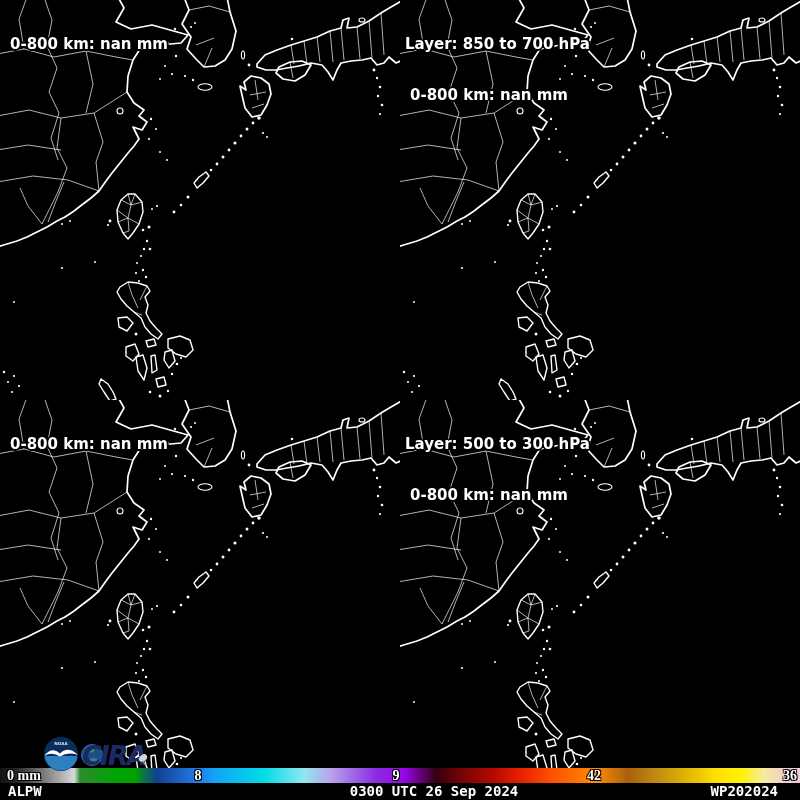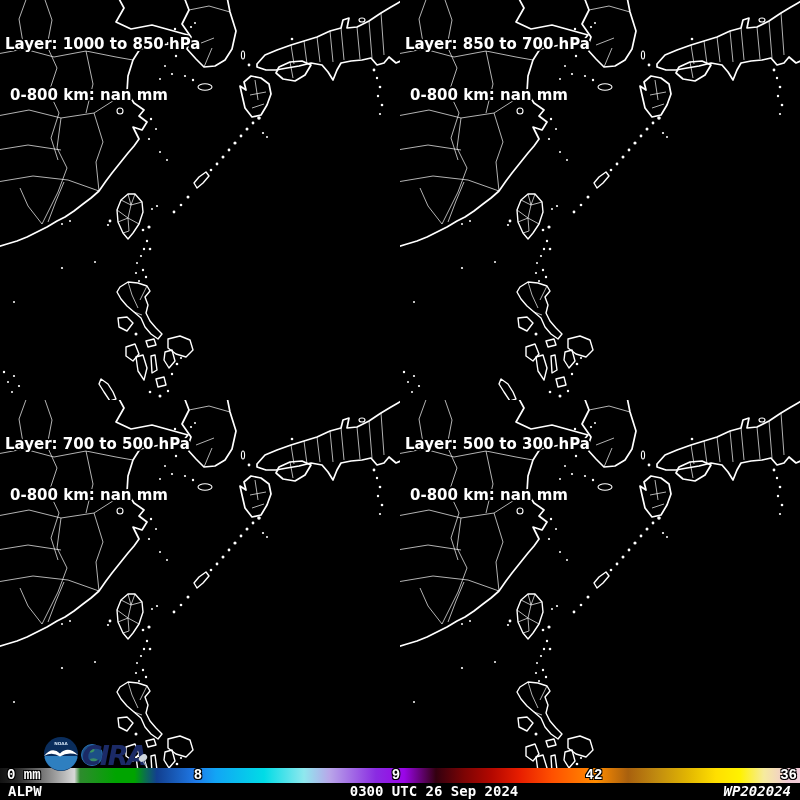--- a/index.html
+++ b/index.html
@@ -9,27 +9,27 @@
   .panel svg{position:absolute;left:0;top:0;}
   #p0{left:0;top:0}#p1{left:400px;top:0}#p2{left:0;top:400px}#p3{left:400px;top:400px}
   .panel-label{position:absolute;left:5px;top:2px;z-index:5;color:#fff;font-weight:bold;
        font-size:15px;line-height:17px;white-space:pre;
        text-shadow:-1px -1px 0 #000,1px -1px 0 #000,-1px 1px 0 #000,1px 1px 0 #000,
                    -2px 0 0 #000,2px 0 0 #000,0 -2px 0 #000,0 2px 0 #000;}
   .panel-label .l2{padding-left:5px;}
   #footerbar{position:absolute;left:0;top:768px;width:800px;height:32px;background:#000;z-index:10;}
   #colorbar{position:absolute;left:0;top:0;width:800px;height:15px;}
   .cbtick{position:absolute;top:0;height:15px;line-height:15px;color:#fff;font-weight:bold;
-       font-family:Liberation Mono, monospace;font-size:14px;
+       font-family:Liberation Serif, serif;font-size:14px;
        text-shadow:-1px -1px 0 #000,1px -1px 0 #000,-1px 1px 0 #000,1px 1px 0 #000;}
   #caption{position:absolute;left:0;top:15px;width:800px;height:31px;color:#fff;
        font-family:"DejaVu Sans Mono","Liberation Mono",monospace;font-weight:bold;font-size:14px;line-height:17px;}
   #cap-left{position:absolute;left:8px;top:0;}
   #cap-center{position:absolute;left:12px;width:800px;text-align:center;top:0;padding-left:22px;}
-  #cap-right{position:absolute;right:9px;top:0;font-style:italic;}
+  #cap-right{position:absolute;right:22px;top:0;}
   #logos{position:absolute;left:0;top:735px;z-index:20;height:38px;margin-left:40px;}
 </style>
 </head>
 <body>
 <div id="app">
 
 <svg width="0" height="0" style="position:absolute" aria-hidden="true">
   <defs>
     <g id="basemap">
       <g stroke="#fff" stroke-width="1.7" fill="none" stroke-linejoin="round" stroke-linecap="round">
@@ -164,39 +164,37 @@
       </g>
     </g>
   </defs>
 </svg>
 
 <div class="panel" id="p0">
   <svg viewBox="0 0 400 400" width="400" height="400">
         <use href="#basemap"></use>
       </svg>
   <div class="panel-label">
-    <div class="l1">Layer: 1000 to 850 hPa</div>
     <div class="l2">0-800 km: nan mm</div>
   </div>
 </div>
 <div class="panel" id="p1">
   <svg viewBox="0 0 400 400" width="400" height="400">
         <use href="#basemap"></use>
       </svg>
   <div class="panel-label">
     <div class="l1">Layer: 850 to 700 hPa</div>
     <div class="l2">0-800 km: nan mm</div>
   </div>
 </div>
 <div class="panel" id="p2">
   <svg viewBox="0 0 400 400" width="400" height="400">
         <use href="#basemap"></use>
       </svg>
   <div class="panel-label">
-    <div class="l1">Layer: 700 to 500 hPa</div>
     <div class="l2">0-800 km: nan mm</div>
   </div>
 </div>
 <div class="panel" id="p3">
   <svg viewBox="0 0 400 400" width="400" height="400">
         <use href="#basemap"></use>
       </svg>
   <div class="panel-label">
     <div class="l1">Layer: 500 to 300 hPa</div>
     <div class="l2">0-800 km: nan mm</div>

